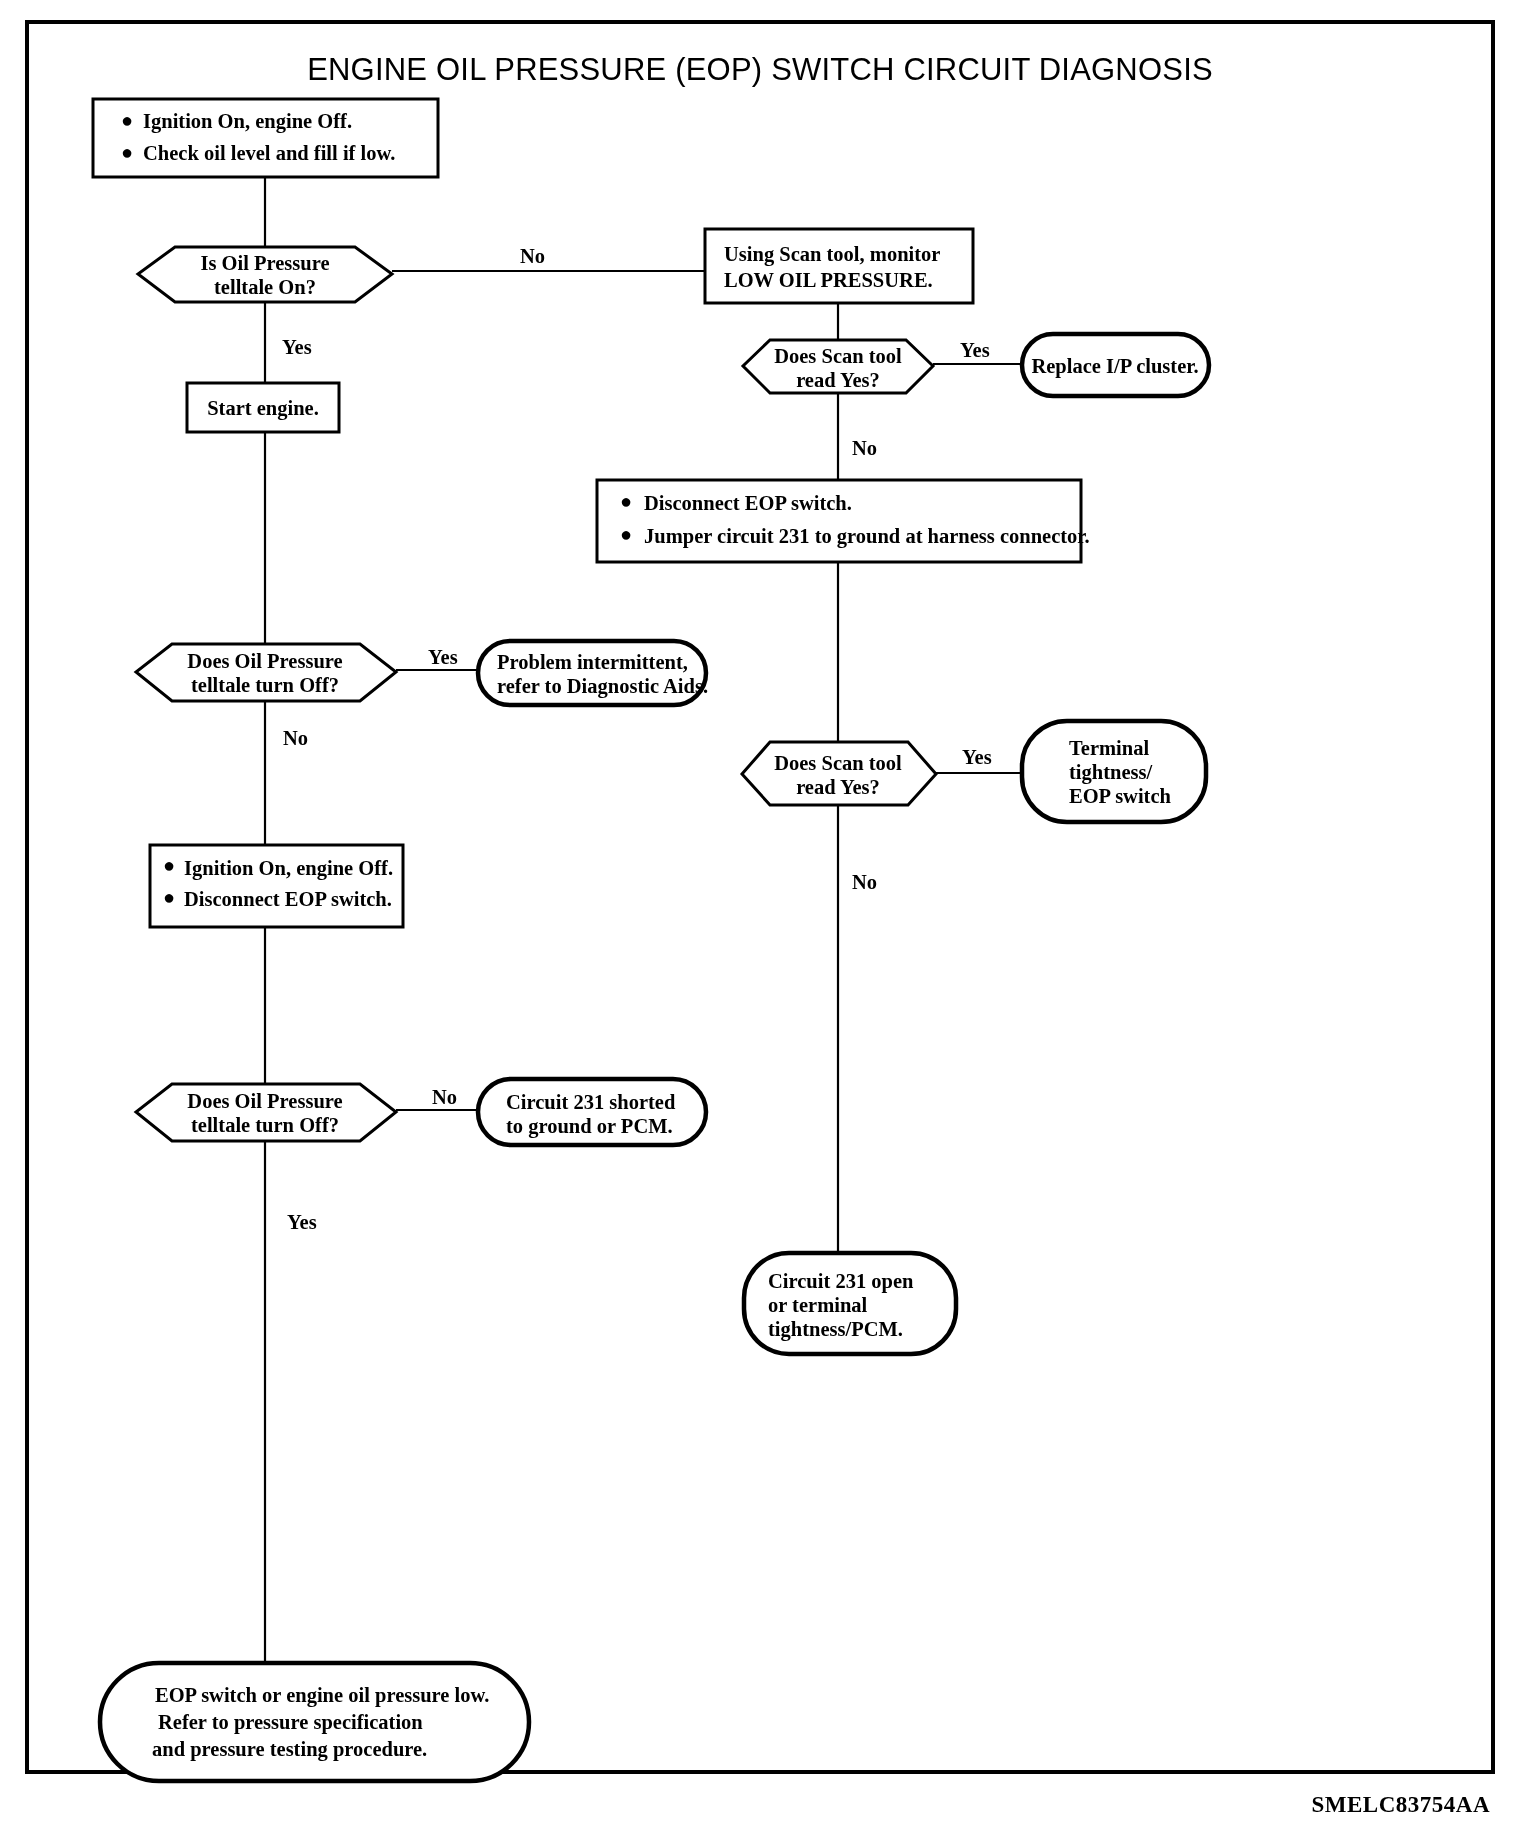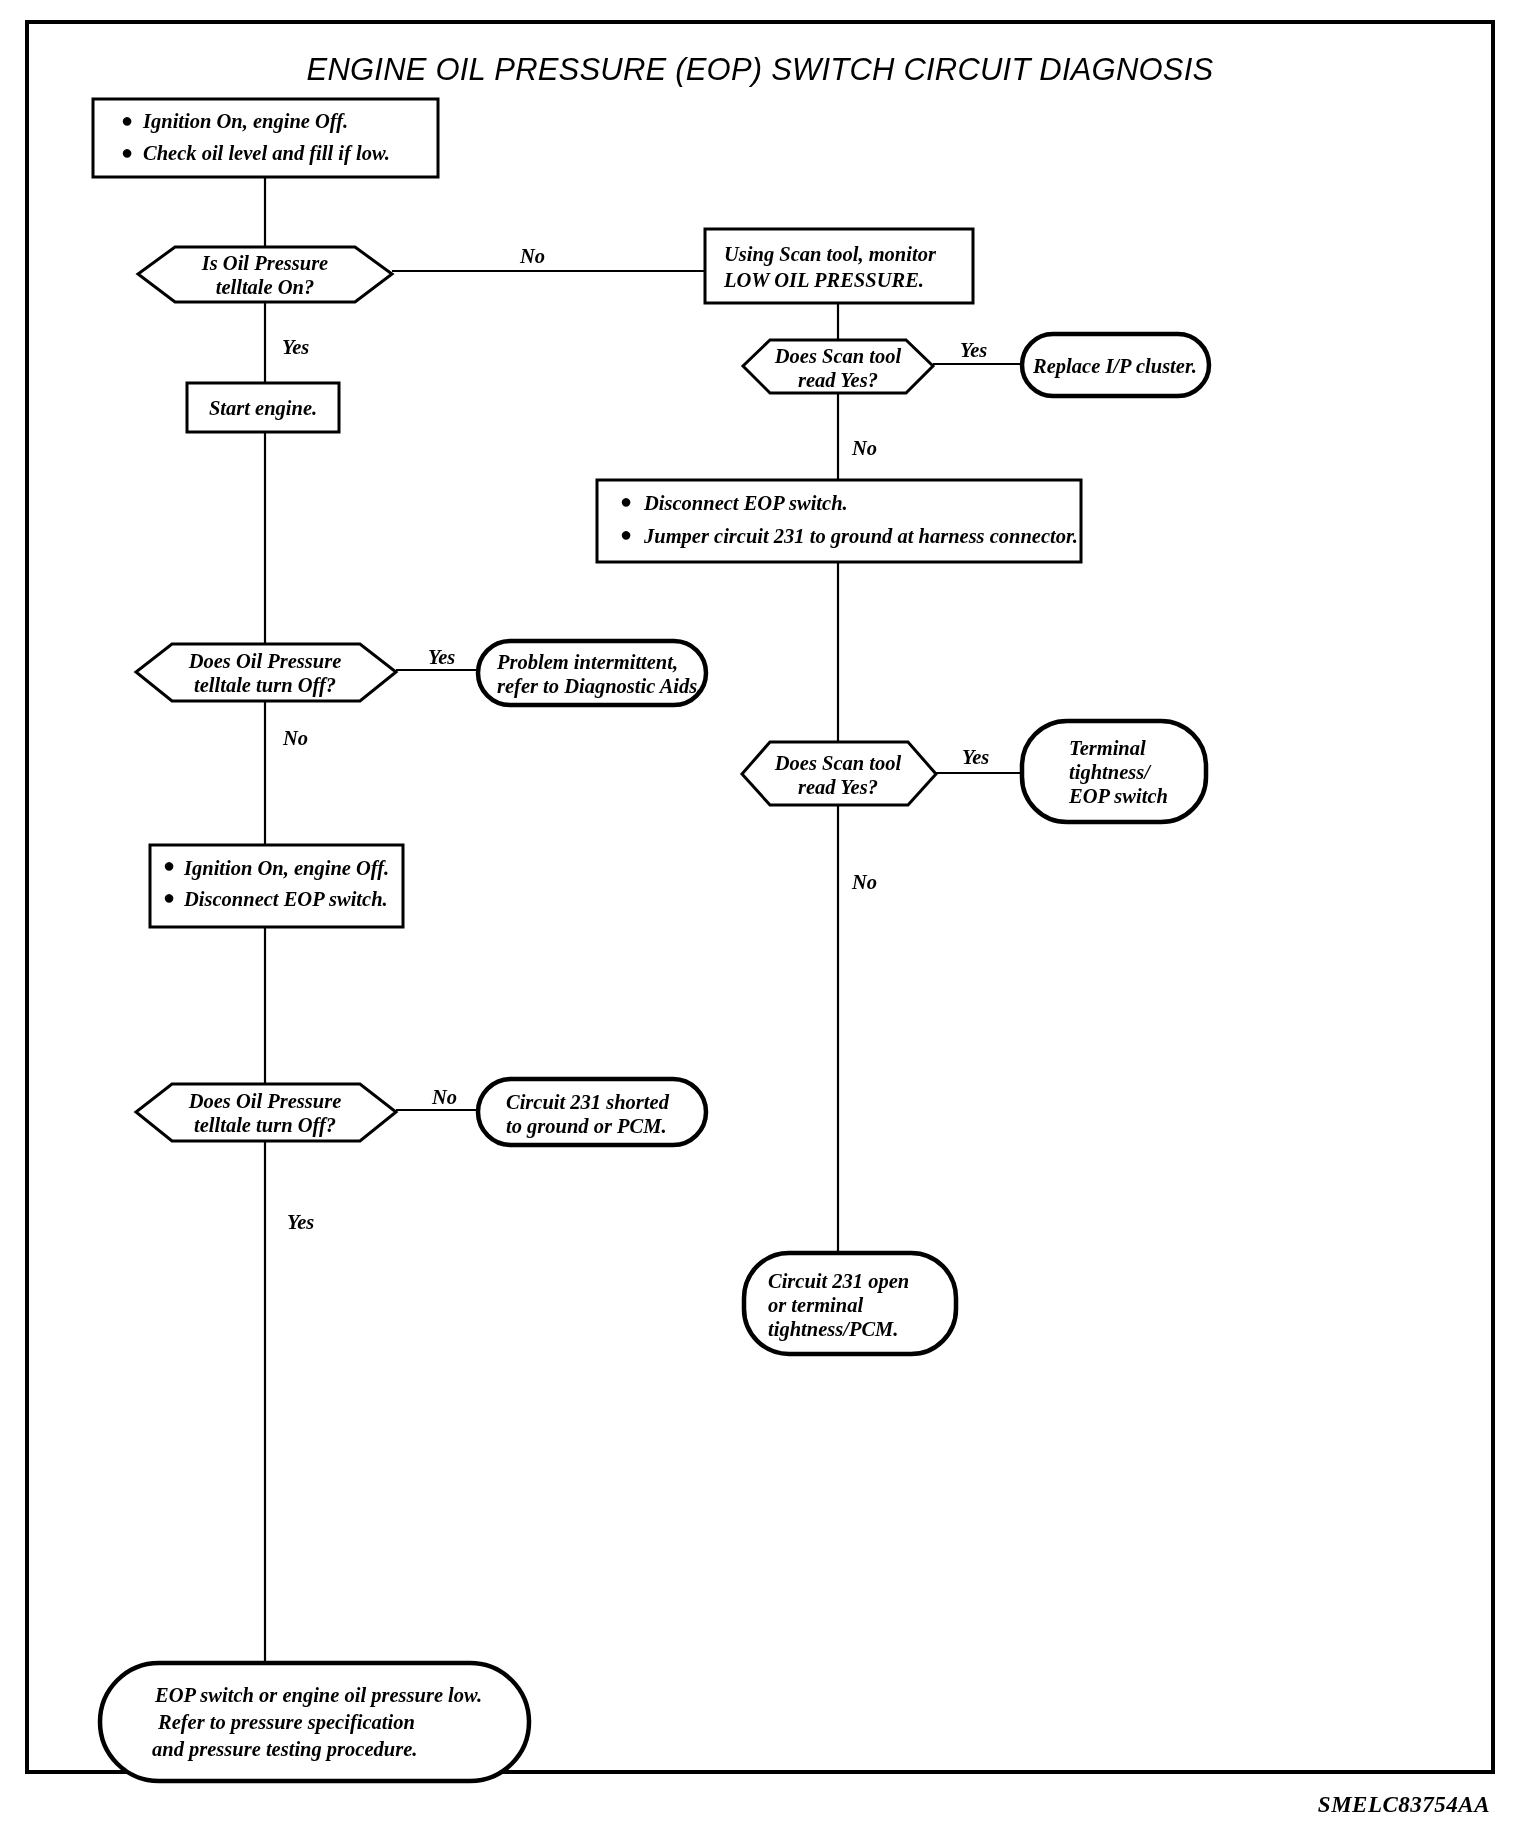--- a/index.html
+++ b/index.html
@@ -12,21 +12,20 @@
     height: 1844px;
     font-family: "Liberation Serif", serif;
     position: relative;
     overflow: hidden;
   }
   #page {
     position: relative;
     width: 1520px;
     height: 1844px;
     background: #ffffff;
-    font-style: italic;
   }
   #flow-svg {
     position: absolute;
     left: 0;
     top: 0;
     width: 1520px;
     height: 1844px;
   }
   .node-box {
     fill: #ffffff;

